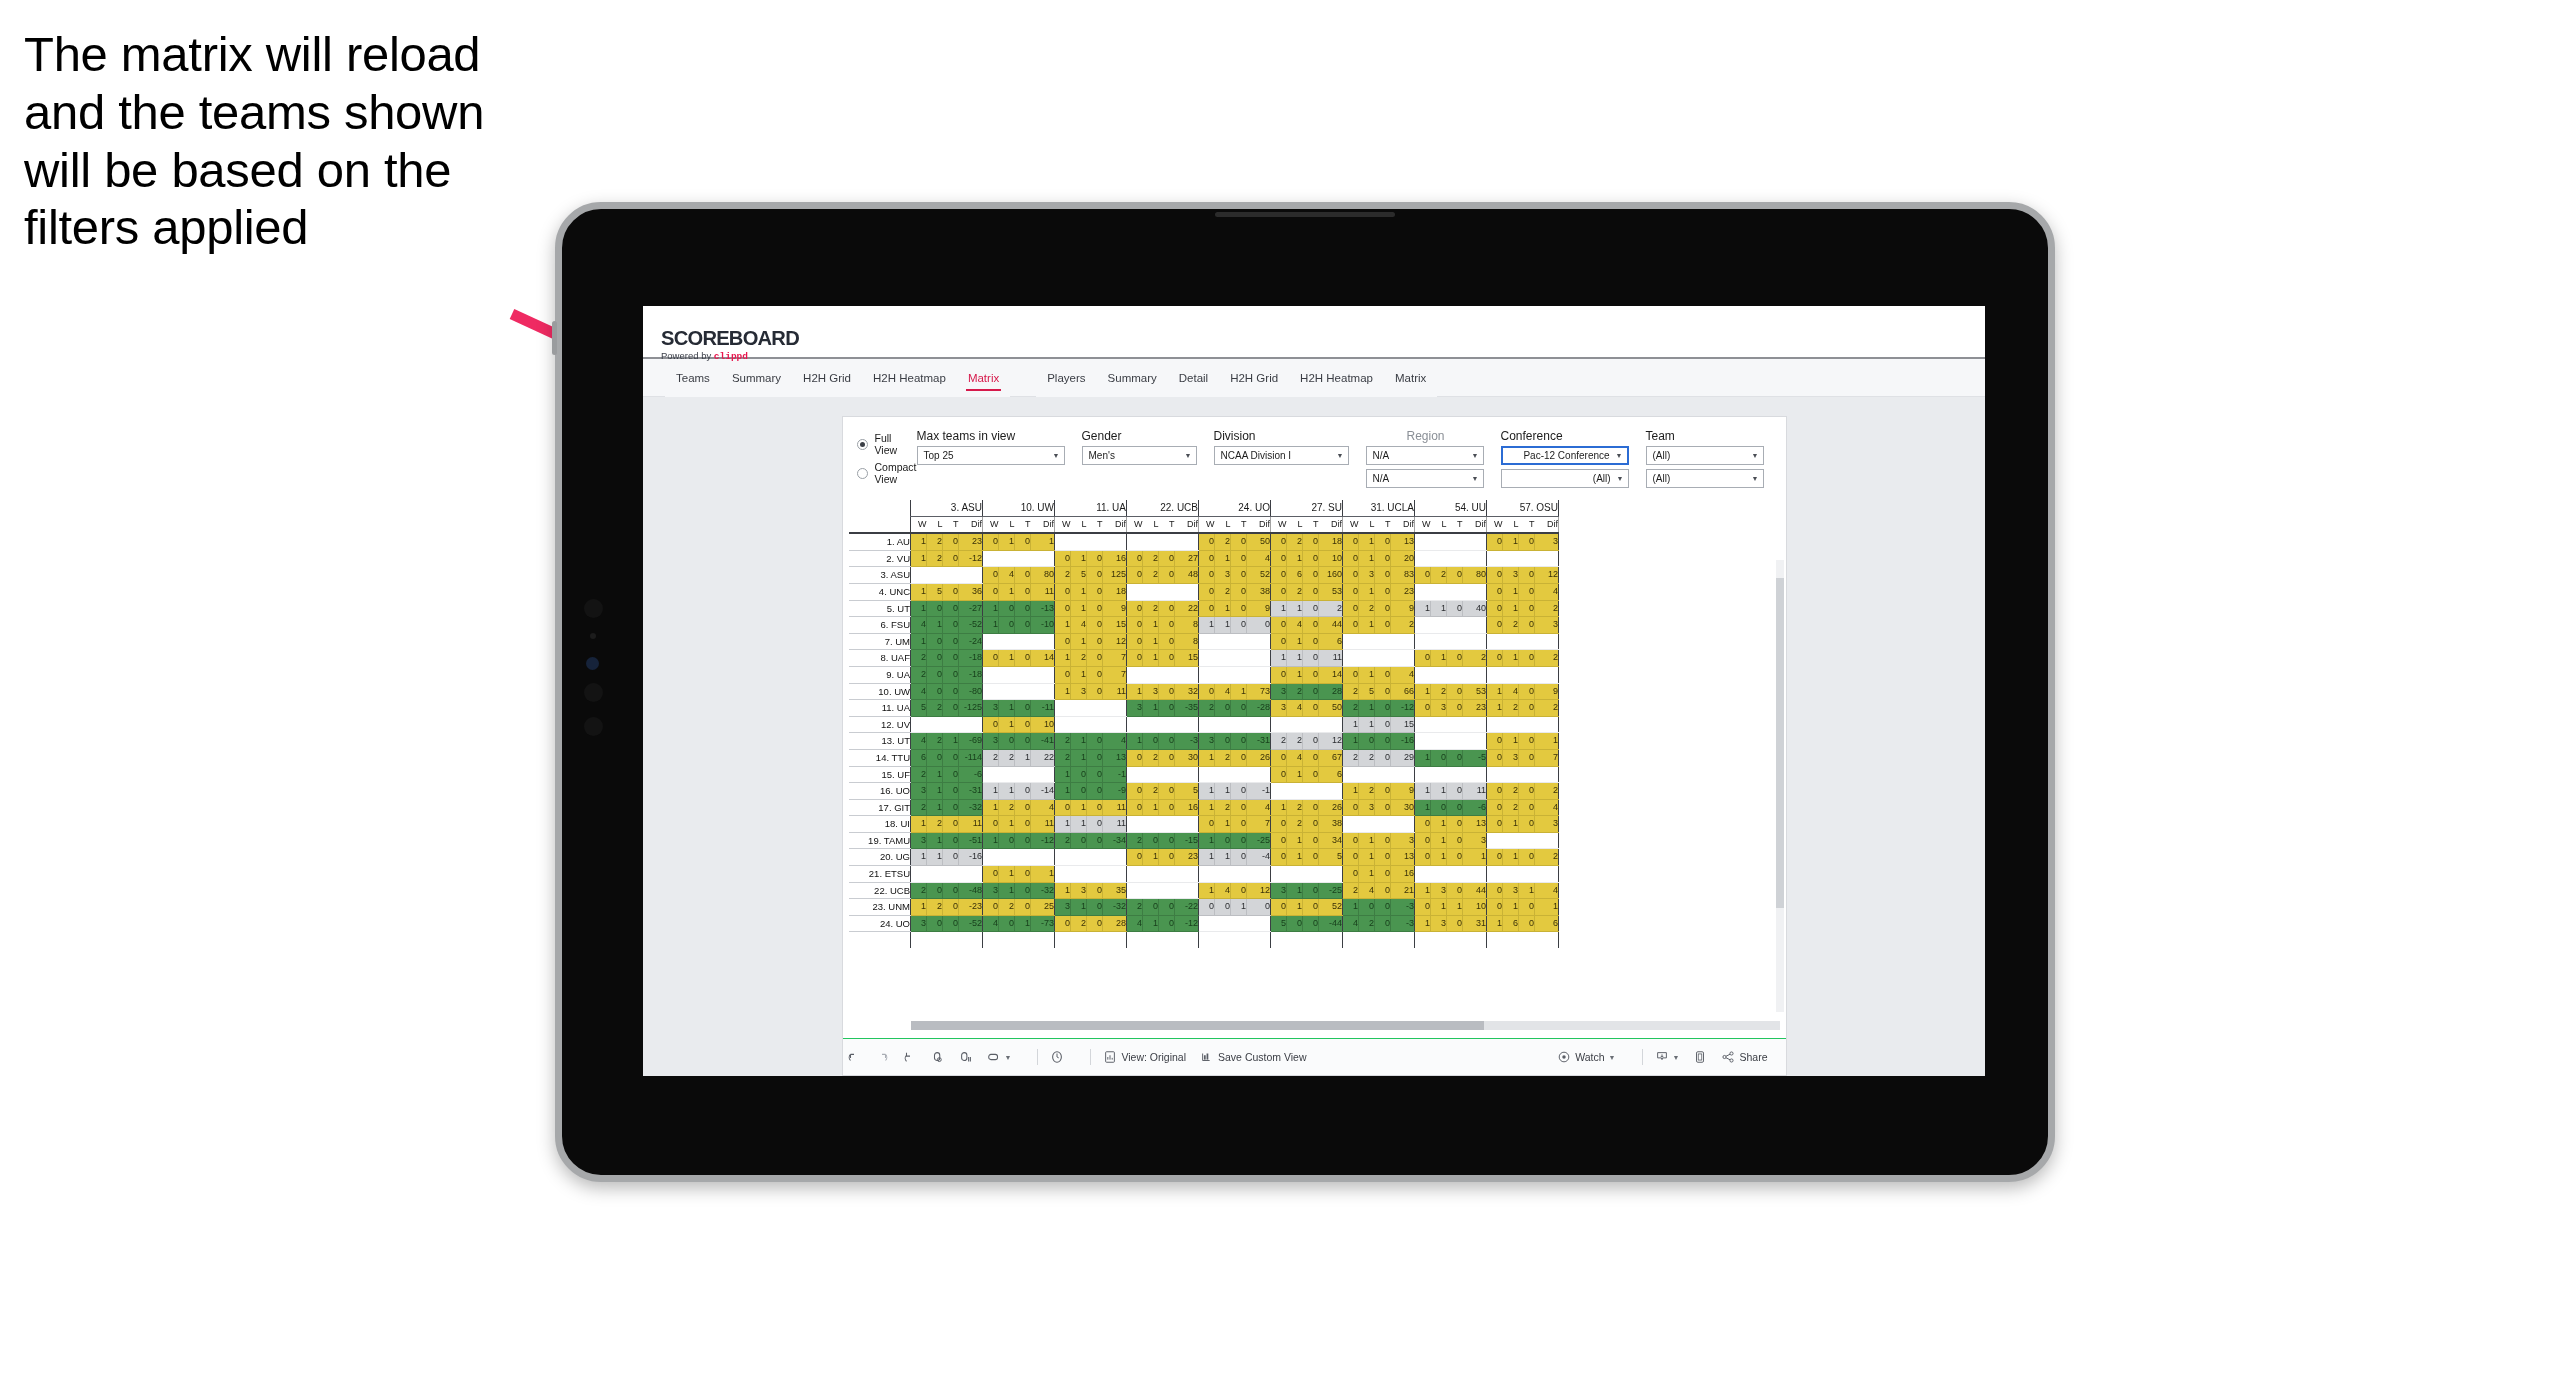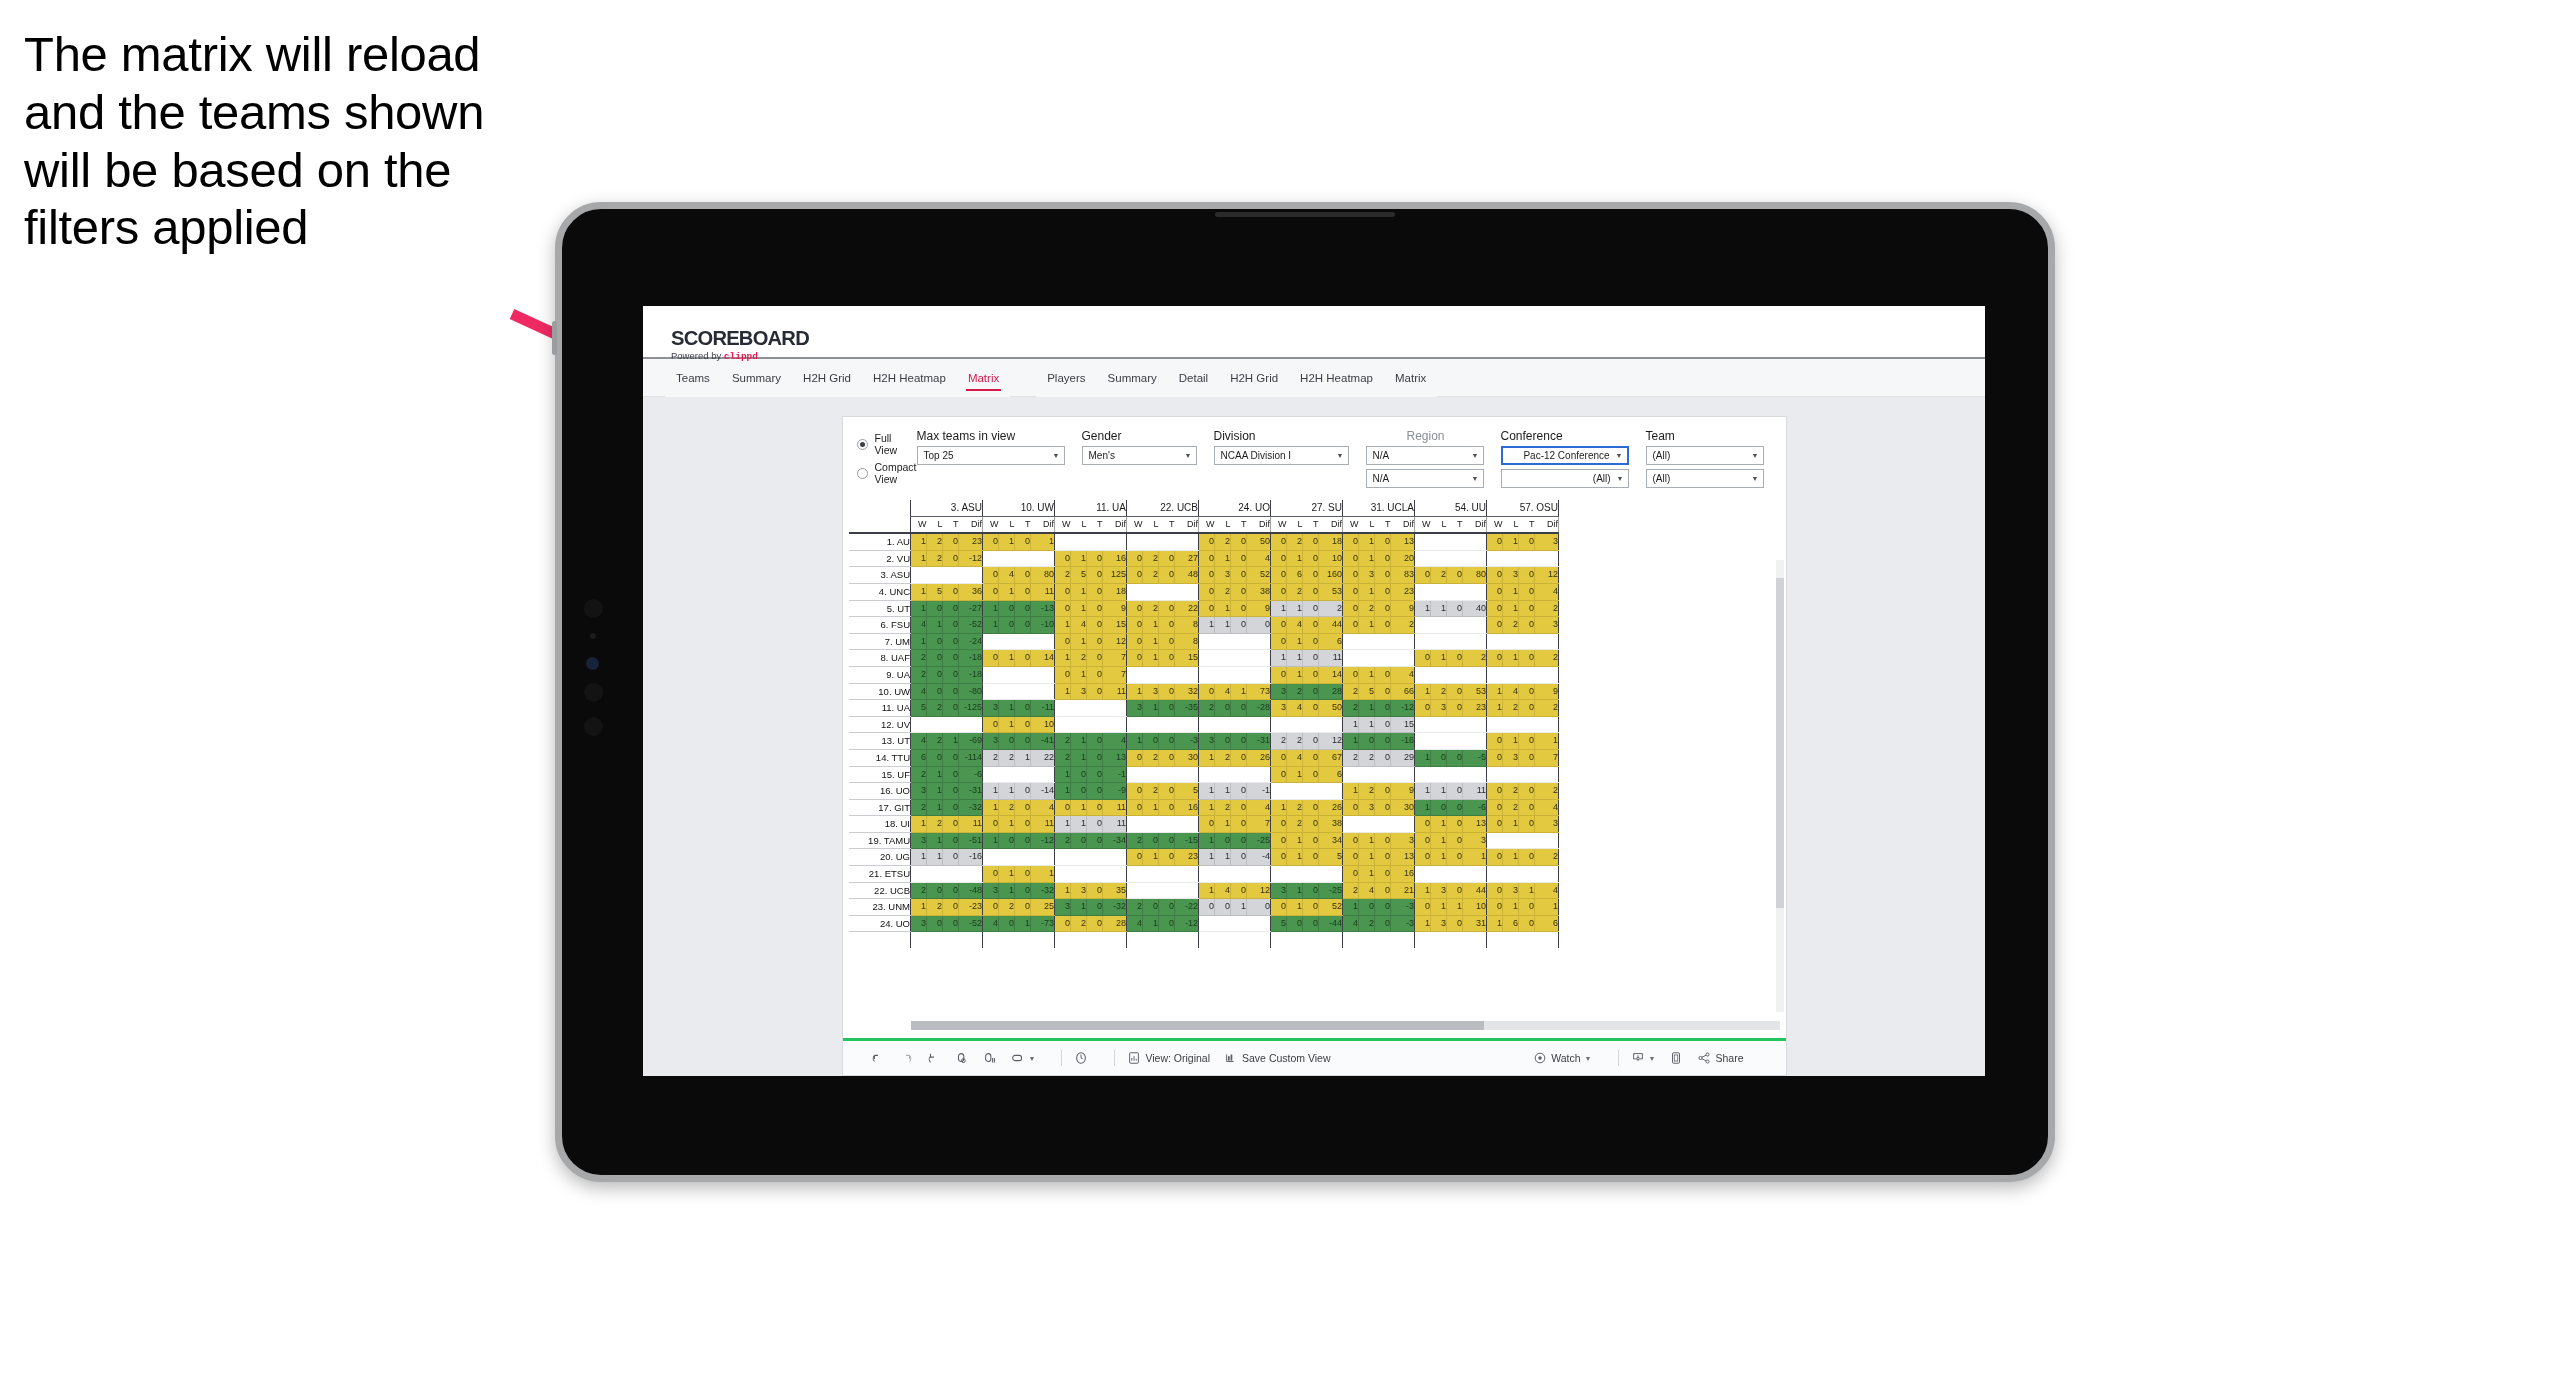--- a/index.html
+++ b/index.html
@@ -55,21 +55,21 @@
     overflow: hidden;
   }
 
   
   .appbar {
     height: 53px; background:#fff;
     display:flex; align-items:center;
     border-bottom: 2px solid #8e9095;
     position:relative;
   }
-  .logo-wrap { width: 170px; padding-left: 28px; margin-top: 26px; }
+  .logo-wrap { width: 170px; padding-left: 18px; margin-top: 26px; }
   .logo-main {
     font-family:"Liberation Sans", sans-serif;
     font-weight:bold; font-size:21px; letter-spacing:-0.8px;
     color:#262b35; line-height:1;
     transform: scaleX(0.96);
     transform-origin: left center;
   }
   .logo-sub { font-size:9.5px; color:#3b3f49; margin-top:2px; }
   .logo-sub .brand { color:#e8174e; font-weight:bold;font-family:Liberation Mono, monospace; }
   .navtabs { display:flex; align-items:stretch; height:53px; }
@@ -211,22 +211,22 @@
     height: 9px; background:#e2e4e7;
   }
   .hscroll .thumb { position:absolute; left:0; top:0; height:9px; width: 66%; background:#b9bcc1; }
   .vscroll {
     position:absolute; right: 2px; top: 60px; bottom: 26px; width:8px; background:#f0f1f3;
   }
   .vscroll .thumb { position:absolute; left:0; top:18px; height: 330px; width:8px; background:#cfd2d6; }
 
   
   .bottombar {
-    height: 37px; background:#fafbfc; border-top:3px solid #22c55e;
-    display:flex; align-items:center; padding: 0 28px;
+    height: 37px; background:#fafbfc; border-top:1px solid #22c55e;
+    display:flex; align-items:center; padding: 0 4px;
     font-size:10.5px; color:#3a3d44; gap: 0;
   }
   .tbitem { display:flex; align-items:center; gap:4px; margin-right:14px; cursor:pointer; white-space:nowrap;}
   .tbsep { width:1px; height:16px; background:#d3d6da; margin: 0 12px; }
   .tbspacer { flex:1; }
   .ic { display:inline-block; width:14px; height:14px; }
   .ic svg { display:block; }
 </style>
 </head>
 <body>

